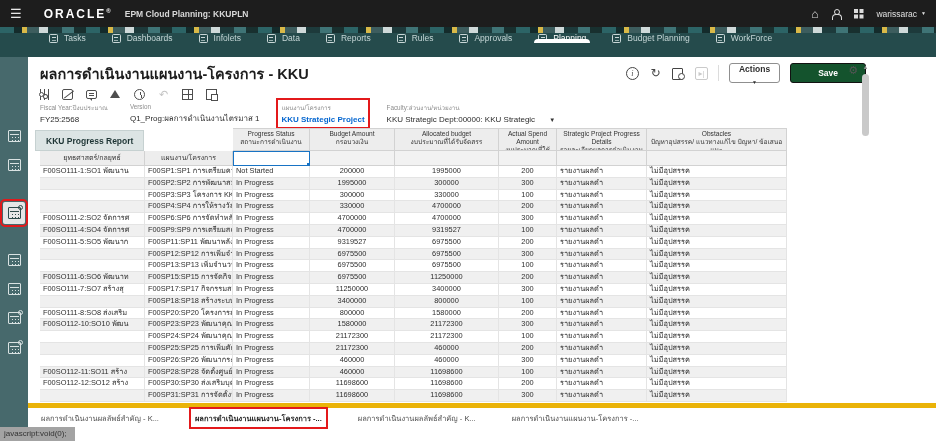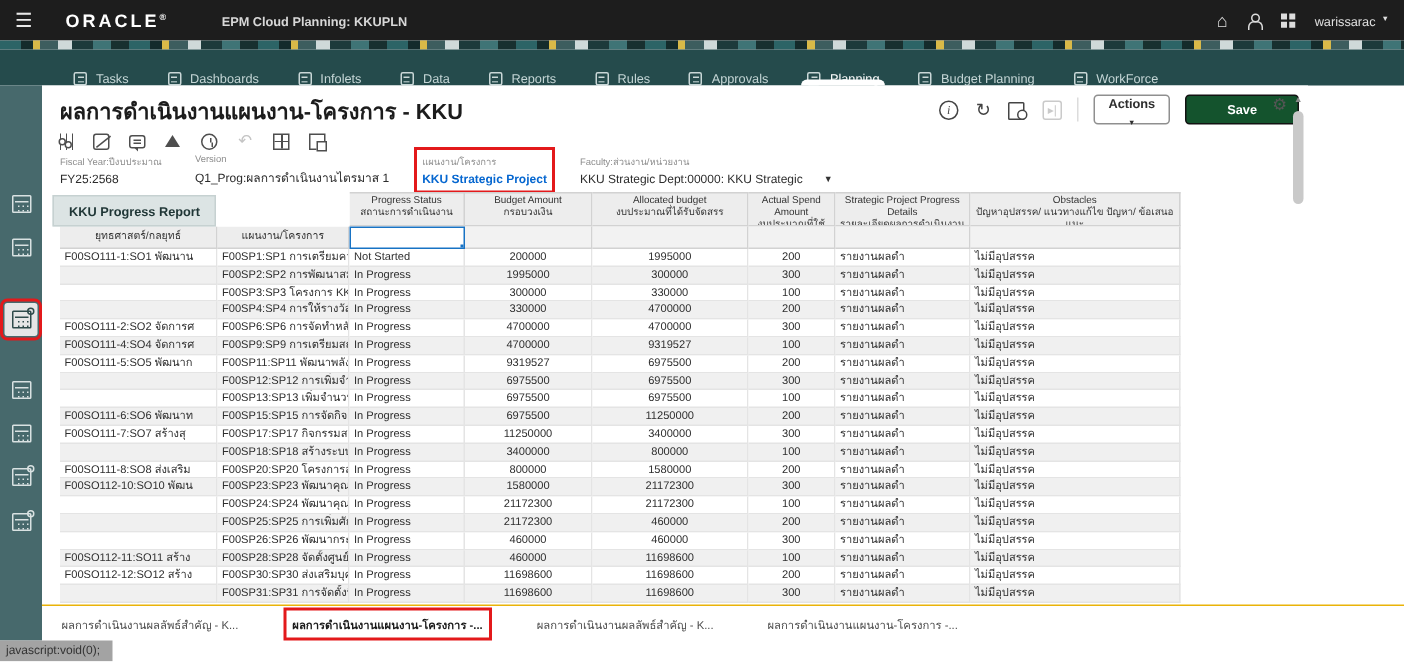--- a/index.html
+++ b/index.html
@@ -5,38 +5,38 @@
   * { margin:0; padding:0; box-sizing:border-box; }
   html,body { width:936px; height:441px; overflow:hidden; }
   body { font-family:"Liberation Sans","DejaVu Sans",sans-serif; background:#fff; }
   .app { position:relative; width:936px; height:441px; background:#fff; overflow:hidden; }
 
   
   .topbar { position:absolute; left:0; top:0; width:936px; height:27px; background:#1d1d1d; display:flex; align-items:center; }
   .hamburger { color:#e8e8e8; font-size:13px; margin-left:10px; line-height:1; cursor:pointer; }
   .brand { color:#fff; font-size:12px; font-weight:bold; letter-spacing:2px; margin-left:22px; }
   .brand sup { font-size:6px; }
-  .app-title { color:#d8d8d8; font-size:8.5px; font-weight:bold; margin-left:35px; }
+  .app-title { color:#d8d8d8; font-size:8.5px; font-weight:bold; margin-left:12px; }
   .topbar-right { margin-left:auto; display:flex; align-items:center; gap:13px; margin-right:10px; }
   .home-ic { color:#ddd; font-size:12px; line-height:1; }
   .person-ic { position:relative; width:10px; height:10px; }
   .person-ic::before { content:""; position:absolute; left:3px; top:0; width:4px; height:4px; border:1px solid #ddd; border-radius:50%; }
   .person-ic::after { content:""; position:absolute; left:1px; top:5px; width:8px; height:5px; border:1px solid #ddd; border-bottom:none; border-radius:4px 4px 0 0; }
   .waffle-ic { position:relative; width:9px; height:9px; }
   .waffle-ic::before { content:""; position:absolute; left:0; top:0; width:3.5px; height:3.5px; background:#ddd; box-shadow:5.5px 0 0 #ddd, 0 5.5px 0 #ddd, 5.5px 5.5px 0 #ddd; }
   .username { color:#e0e0e0; font-size:8.5px; display:flex; align-items:center; gap:4px; }
   .caret { font-size:5px; line-height:1; }
 
   
   .mosaic { position:absolute; left:0; top:27px; width:936px; height:6px;
     background:
       repeating-linear-gradient(90deg,#2c6466 0 14px,#142b2b 14px 22px,#d9b948 22px 27px,#3d5d5e 27px 39px,#cfd9d9 39px 48px,#1d3a3b 48px 62px,#3f7476 62px 74px,#18302f 74px 86px); }
 
   
-  .navbar { position:absolute; left:0; top:33px; width:936px; height:24px; background:#254b4c; display:flex; align-items:flex-end; padding-left:36px; }
+  .navbar { position:absolute; left:0; top:33px; width:936px; height:24px; background:#254b4c; display:flex; align-items:flex-start; padding-left:36px; }
   .nav-tab { position:relative; display:flex; align-items:center; gap:6px; padding:0 13px; color:#c5d6d6; font-size:8.5px; cursor:pointer; white-space:nowrap; }
   .nav-tab .nav-ic { width:9px; height:9px; border:1px solid rgba(230,240,240,.85); border-radius:1.5px; position:relative; flex:none; }
   .nav-tab .nav-ic::before { content:""; position:absolute; left:1.5px; top:2px; right:1.5px; border-top:1px solid rgba(230,240,240,.85); box-shadow:0 3px 0 rgba(230,240,240,.6); }
   .nav-tab.active { color:#fff; font-weight:normal; }
   .nav-tab.active::after { content:""; position:absolute; left:50%; transform:translateX(-50%); bottom:0; width:56px; height:4px; background:#fff; border-radius:4px 4px 0 0; }
 
   
   .sidebar { position:absolute; left:0; top:57px; width:28px; height:370px; background:#47696c; }
   .sb-item { position:absolute; left:3px; width:22px; height:22px; display:flex; align-items:center; justify-content:center; border-radius:2px; cursor:pointer; color:#d9e2e2; }
   .sb-item.active { background:#e6e6e6; color:#2e4a4a; }
@@ -109,21 +109,21 @@
   .trow:nth-child(even) .dcell { background:#f0f0f0; }
   .dcell { background:#fff; border-right:1px solid #e4e4e4; border-bottom:1px solid #e4e4e4; font-size:7.4px; color:#2e2e2e; line-height:10.5px; padding:0 3px; white-space:nowrap; overflow:hidden; }
   .dcell.num { text-align:center; }
 
   
   .vscroll { position:absolute; right:1px; top:5px; width:11px; height:338px; }
   .vs-up { font-size:6px; color:#8a8a8a; text-align:center; line-height:10px; }
   .vs-thumb { position:absolute; left:2px; top:12px; width:7px; height:62px; background:#c9c9c9; border-radius:4px; }
 
   
-  .bottom-bar { position:absolute; left:28px; top:403px; width:908px; height:25px; background:#fff; border-top:1px solid #eab308; display:flex; align-items:center; gap:30px; padding-left:10px; }
+  .bottom-bar { position:absolute; left:28px; top:403px; width:908px; height:25px; background:#fff; border-top:5px solid #eab308; display:flex; align-items:center; gap:30px; padding-left:10px; }
   .b-tab { font-size:7.5px; color:#4a4a4a; white-space:nowrap; cursor:pointer; padding:2px 3px; }
   .b-tab.active { color:#1a1a1a; font-weight:bold; }
   .b-tab.annotated { outline:2px solid #e3191b; outline-offset:1px; }
   .status-chip { position:absolute; left:0; top:427px; height:14px; background:#a3a3a3; color:#333; font-size:8px; line-height:14px; padding:0 8px 0 4px; }
 </style>
 </head>
 <body>
 
 <div class="app">
 

